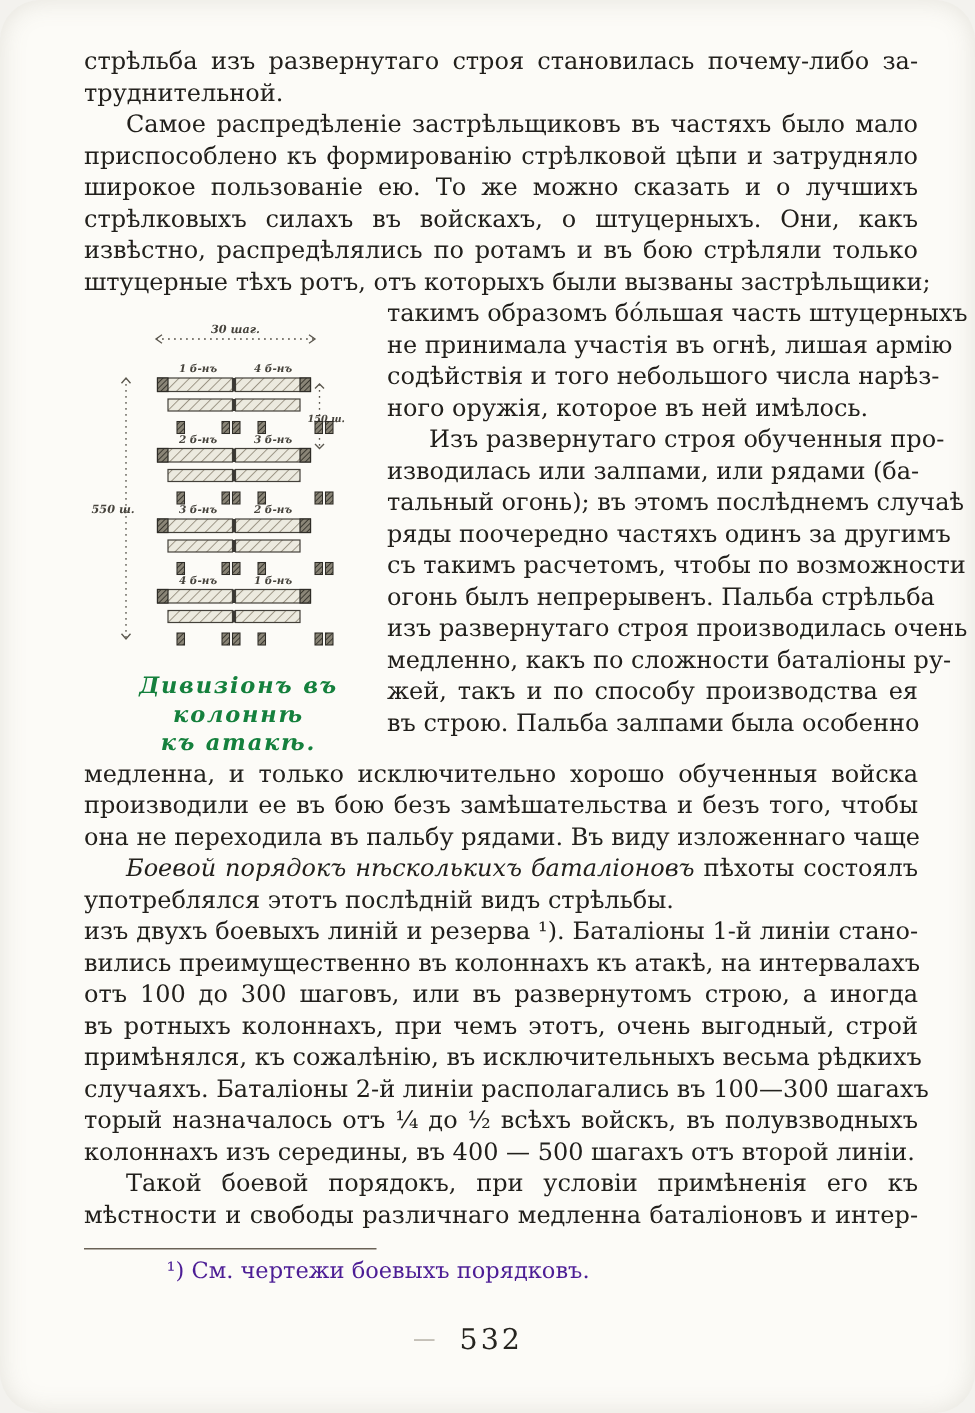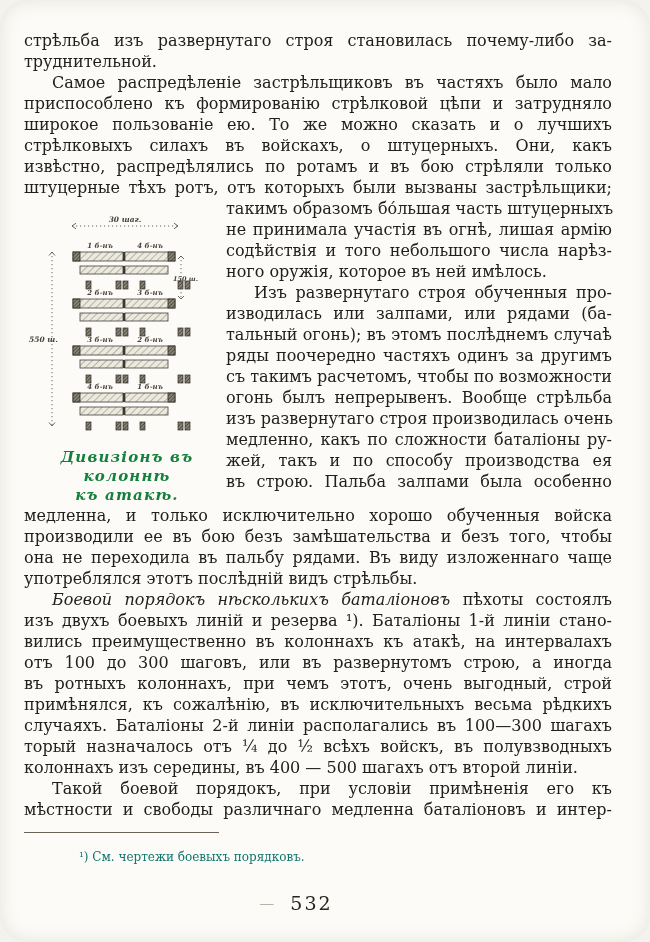--- a/index.html
+++ b/index.html
@@ -3,21 +3,21 @@
 <meta charset="utf-8">
 <style>
   html,body{margin:0;padding:0;}
   body{
     width:650px;height:942px;overflow:hidden;
     background:#f3f2ee;
     font-family:"DejaVu Serif",serif;
   }
   .page{
     position:relative;width:650px;height:942px;box-sizing:border-box;
-    padding:30px 38px 0 24px;
+    padding:30px 38px 0 56px;
     background:#fcfbf7;
     box-shadow:inset 0 0 18px rgba(120,115,100,.18);
     color:#22201c;
     border-radius:27px;
   }
   .text-block{font-size:16px;}
   .line{
     height:21px;line-height:21px;white-space:nowrap;
     text-align:justify;text-align-last:justify;text-justify:inter-word;
     overflow:visible;
@@ -43,21 +43,21 @@
   .dim{stroke:#5b574e;stroke-width:.9;stroke-dasharray:1.2 2.8;fill:none;}
   .arr{stroke:#5b574e;stroke-width:.9;fill:none;}
   .fig-dim{font-family:"DejaVu Serif",serif;font-style:italic;font-size:7.5px;fill:#46433c;}
   .fig-dim.small{font-size:6.5px;}
   .fig-label{font-family:"DejaVu Serif",serif;font-style:italic;font-size:7px;fill:#46433c;}
   .footnote-divider{
     margin-top:12px;width:195px;height:0;
     border-top:1.6px solid #6a6257;
   }
   .footnote{
-    margin:16px 0 0 55px;font-size:12px;line-height:17px;color:#0f766e;
+    margin:6px 0 0 55px;font-size:15px;line-height:17px;color:#4c1d95;
   }
   .page-footer{
     margin-top:26px;text-align:center;font-size:19px;
     transform:translateX(-22px);
   }
   .footer-dash{color:#b5b1a6;margin-right:16px;font-size:15px;vertical-align:2px;}
   .page-number{letter-spacing:2px;color:#26241f;}
 </style>
 </head>
 <body>
@@ -187,34 +187,34 @@
     <div class="text-block narrow">
         <div class="line">такимъ образомъ бо́льшая часть штуцерныхъ</div>
         <div class="line">не принимала участія въ огнѣ, лишая армію</div>
         <div class="line">содѣйствія и того небольшого числа нарѣз-</div>
         <div class="line end">ного оружія, которое въ ней имѣлось.</div>
         <div class="line indent">Изъ развернутаго строя обученныя про-</div>
         <div class="line">изводилась или залпами, или рядами (ба-</div>
         <div class="line">тальный огонь); въ этомъ послѣднемъ случаѣ</div>
         <div class="line">ряды поочередно частяхъ одинъ за другимъ</div>
         <div class="line">съ такимъ расчетомъ, чтобы по возможности</div>
-        <div class="line">огонь былъ непрерывенъ. Вообще стрѣльба</div>
+        <div class="line">огонь былъ непрерывенъ. Пальба стрѣльба</div>
         <div class="line">изъ развернутаго строя производилась очень</div>
         <div class="line">медленно, какъ по сложности баталіоны ру-</div>
         <div class="line">жей, такъ и по способу производства ея</div>
         <div class="line">въ строю. Пальба залпами была особенно</div>
       </div>
   </div>
 
   <div class="text-block bottom">
       <div class="line">медленна, и только исключительно хорошо обученныя войска</div>
       <div class="line">производили ее въ бою безъ замѣшательства и безъ того, чтобы</div>
       <div class="line">она не переходила въ пальбу рядами. Въ виду изложеннаго чаще</div>
+      <div class="line indent"><em>Боевой порядокъ нѣсколькихъ баталіоновъ</em> пѣхоты состоялъ</div>
       <div class="line end">употреблялся этотъ послѣдній видъ стрѣльбы.</div>
-      <div class="line indent"><em>Боевой порядокъ нѣсколькихъ баталіоновъ</em> пѣхоты состоялъ</div>
       <div class="line">изъ двухъ боевыхъ линій и резерва ¹). Баталіоны 1-й линіи стано-</div>
       <div class="line">вились преимущественно въ колоннахъ къ атакѣ, на интервалахъ</div>
       <div class="line">отъ 100 до 300 шаговъ, или въ развернутомъ строю, а иногда</div>
       <div class="line">въ ротныхъ колоннахъ, при чемъ этотъ, очень выгодный, строй</div>
       <div class="line">примѣнялся, къ сожалѣнію, въ исключительныхъ весьма рѣдкихъ</div>
       <div class="line">случаяхъ. Баталіоны 2-й линіи располагались въ 100—300 шагахъ</div>
       <div class="line">торый назначалось отъ ¼ до ½ всѣхъ войскъ, въ полувзводныхъ</div>
       <div class="line end">колоннахъ изъ середины, въ 400 — 500 шагахъ отъ второй линіи.</div>
       <div class="line indent">Такой боевой порядокъ, при условіи примѣненія его къ</div>
       <div class="line">мѣстности и свободы различнаго медленна баталіоновъ и интер-</div>

